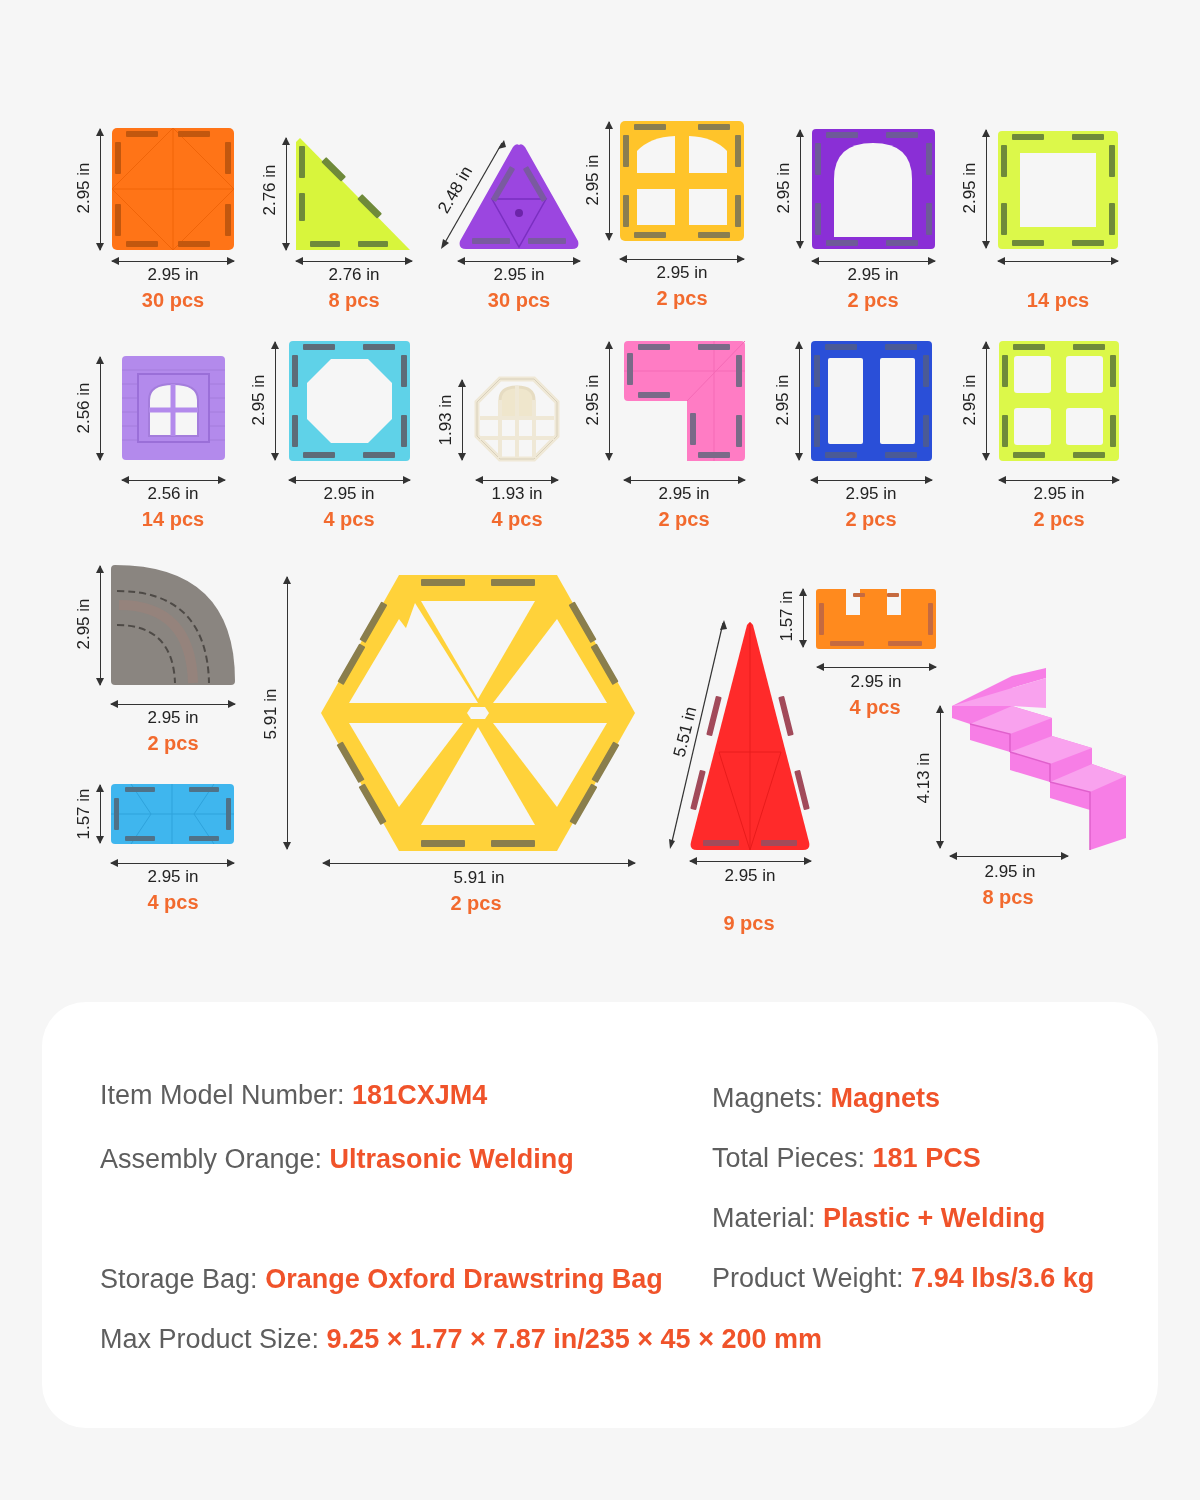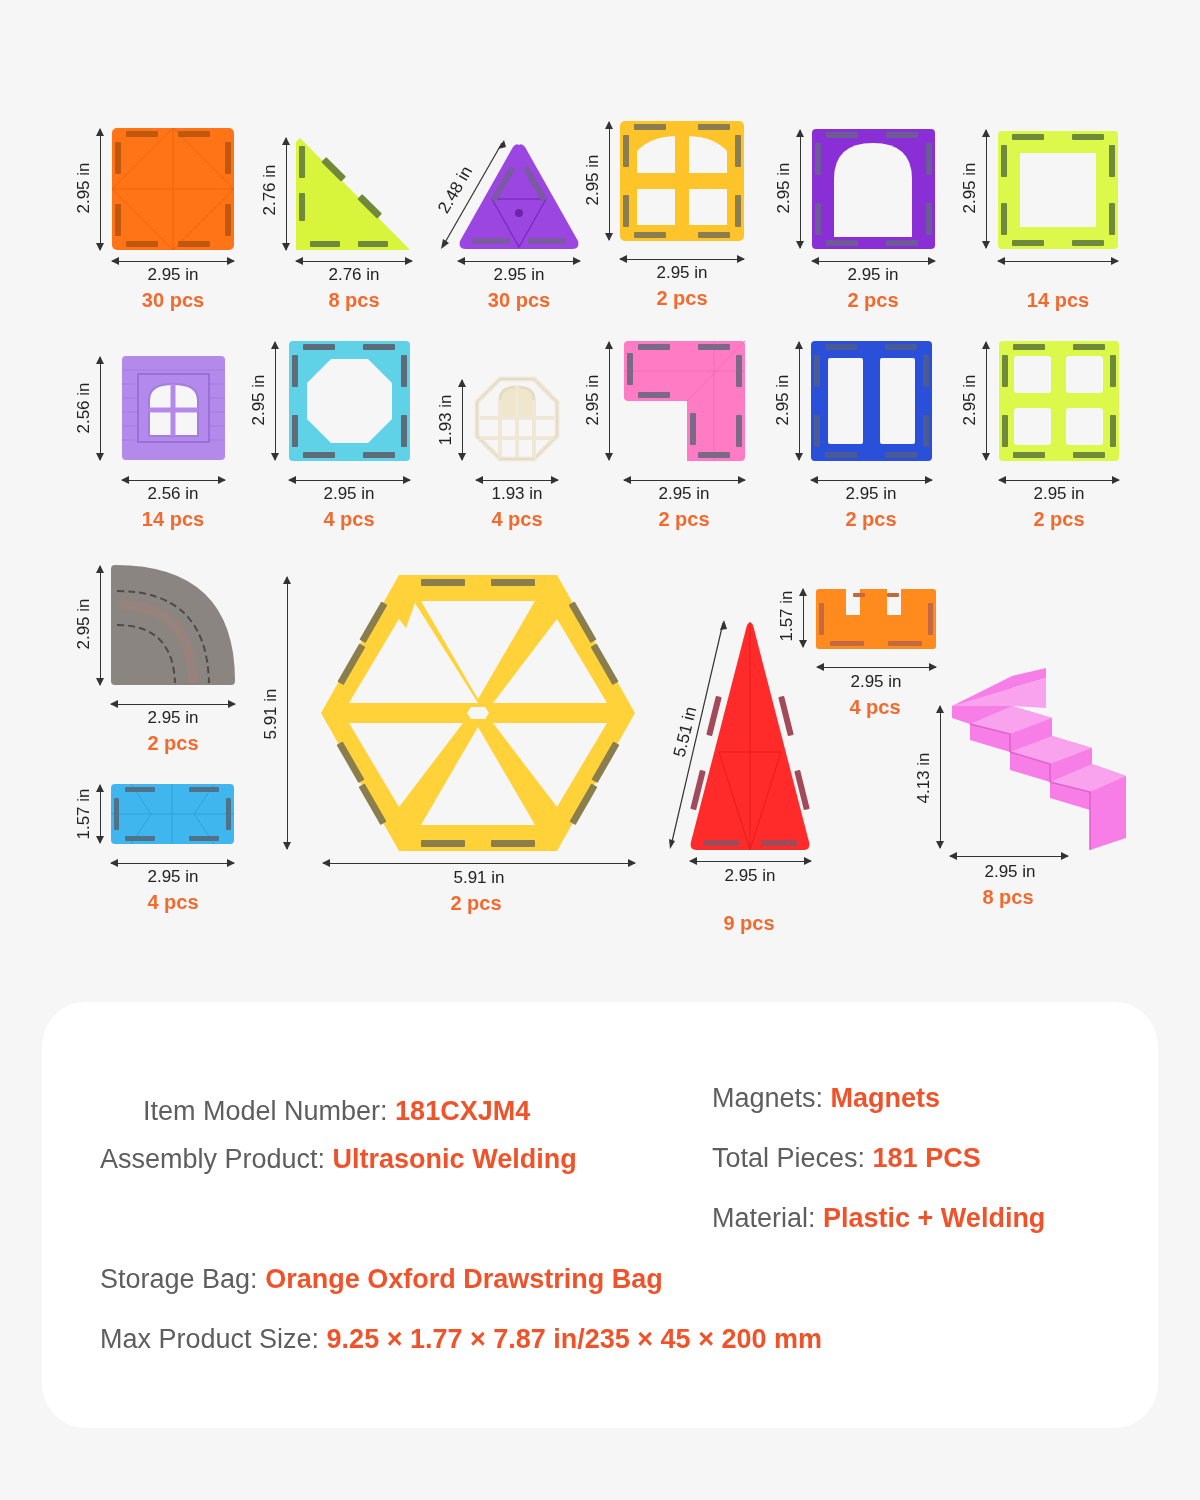--- a/index.html
+++ b/index.html
@@ -438,35 +438,38 @@
     <path d="M58 84 L100 68 L140 80 L98 96 Z" fill="#f9a2ee"></path>
     <path d="M98 114 L140 96 L174 108 L138 124 Z" fill="#f9a2ee"></path>
     <path d="M18 56 L58 66 L58 84 M58 84 L98 96 L98 114 M98 114 L138 124 L138 182" stroke="#e060cc" stroke-width="1.5" fill="none"></path>
   </svg>
   <div class="arrow-h" style="left:950px;top:856px;width:118px;"></div>
   <div class="dim center-x" style="left:1010px;top:862px;">2.95 in</div>
   <div class="qty center-x" style="left:1008px;top:886px;">8 pcs</div>
 </div>
 
 <div class="card">
-  <div class="spec" style="left:58px;top:94px;margin-left:43px;">
+  <div class="spec" style="left:58px;top:78px;">
     <span>Item Model Number: </span><span class="v">181CXJM4</span>
   </div>
   <div class="spec" style="left:58px;top:142px;">
-    <span>Assembly Product: </span><span class="v">Ultrasonic Welding</span>
+    <span>Assembly Orange: </span><span class="v">Ultrasonic Welding</span>
   </div>
   <div class="spec" style="left:58px;top:262px;">
     <span>Storage Bag: </span><span class="v">Orange Oxford Drawstring Bag</span>
   </div>
   <div class="spec" style="left:58px;top:322px;">
     <span>Max Product Size: </span><span class="v">9.25 × 1.77 × 7.87 in/235 × 45 × 200 mm</span>
   </div>
 
   <div class="spec" style="left:670px;top:81px;">
     <span>Magnets: </span><span class="v">Magnets</span>
   </div>
   <div class="spec" style="left:670px;top:141px;">
     <span>Total Pieces: </span><span class="v">181 PCS</span>
   </div>
   <div class="spec" style="left:670px;top:201px;">
     <span>Material: </span><span class="v">Plastic + Welding</span>
   </div>
+  <div class="spec" style="left:670px;top:261px;">
+    <span>Product Weight: </span><span class="v">7.94 lbs/3.6 kg</span>
+  </div>
 </div>
 
 </body></html>

